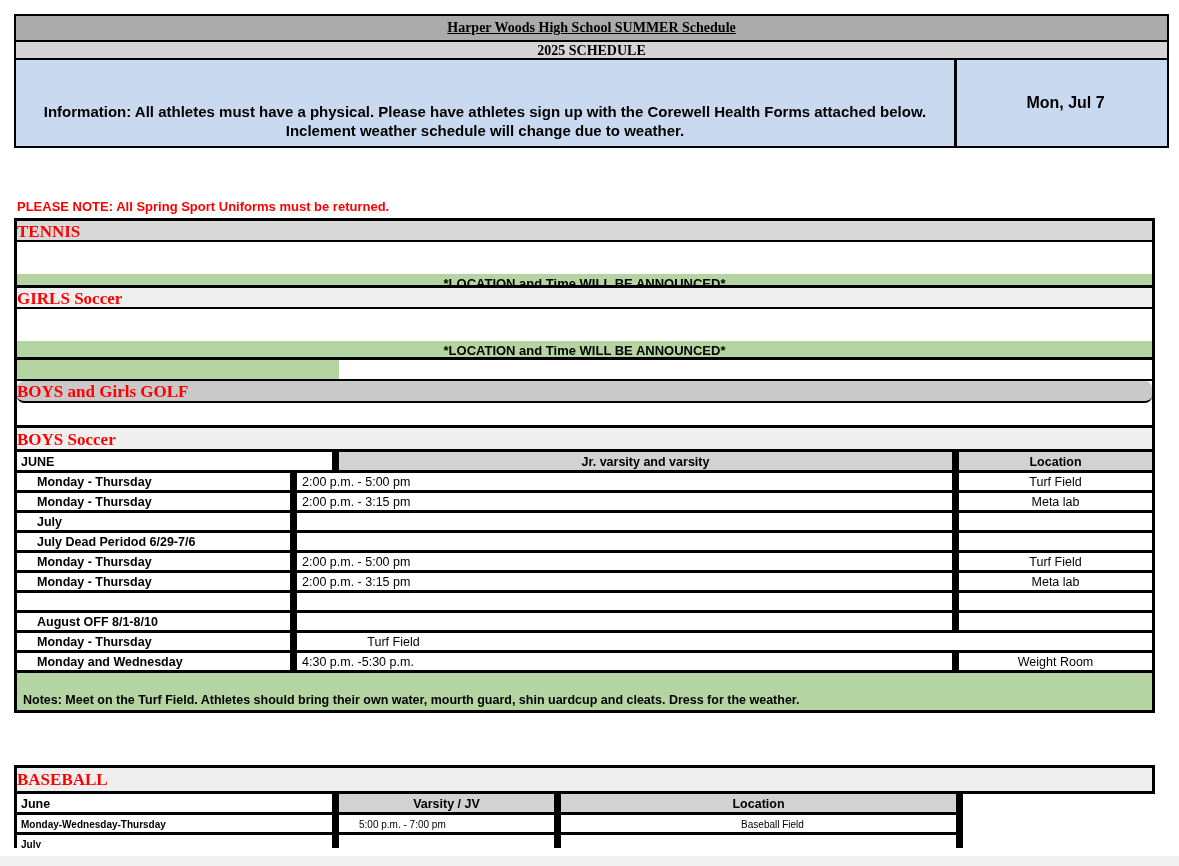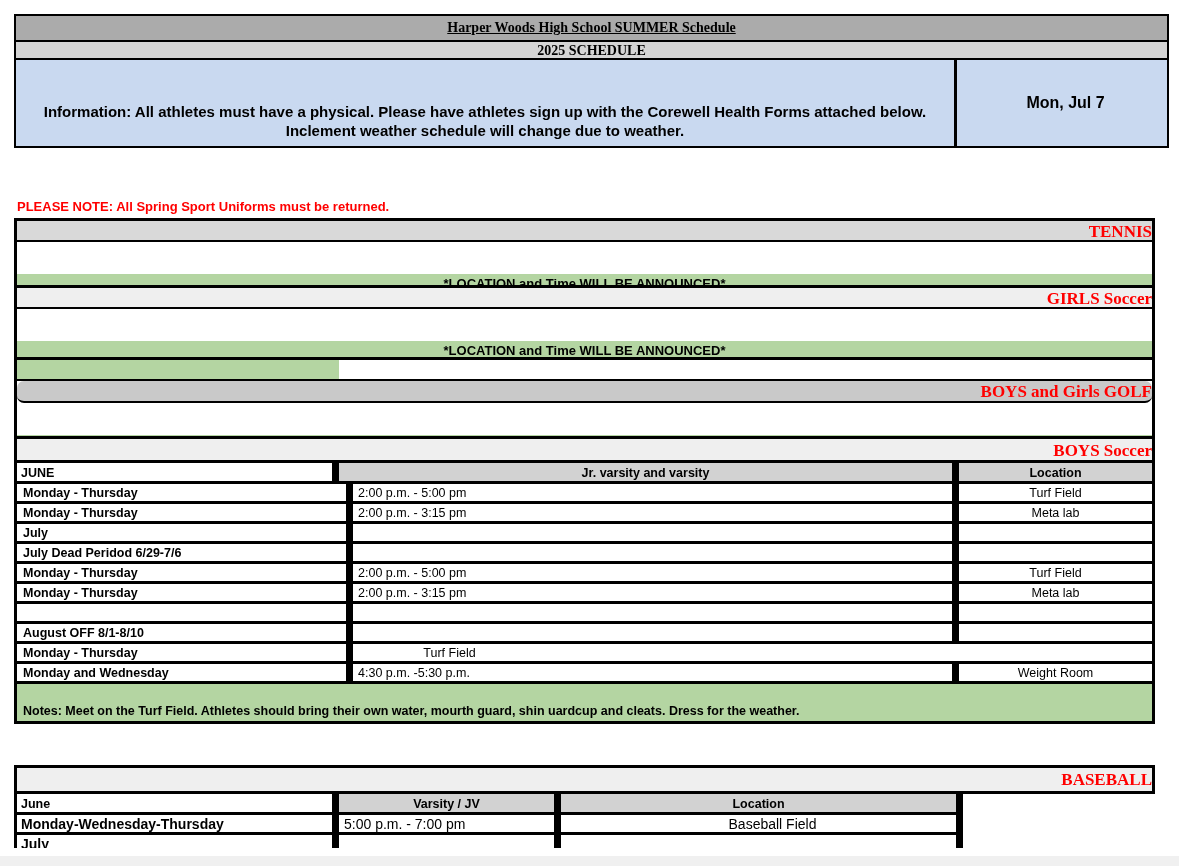--- a/index.html
+++ b/index.html
@@ -37,63 +37,63 @@
     width:941px;border-right:3px solid #000;
     display:flex;align-items:flex-end;justify-content:center;text-align:center;
     font-weight:bold;font-size:15px;line-height:19px;padding:4px 12px 6px;
   }
   .date-cell{flex:1;display:flex;align-items:center;justify-content:center;font-weight:bold;font-size:16px;margin-left:7px;}
   
   .notice{position:absolute;left:17px;top:177px;color:var(--red);font-weight:bold;font-size:13px;margin-top:22px;}
   
   .block{position:absolute;left:14px;width:1141px;border:3px solid #000;background:#fff;}
   .section-title{
-    text-align:right;font-family:"Liberation Serif", serif;font-weight:bold;font-size:17px;color:var(--red);
+    text-align:left;font-family:"Liberation Serif", serif;font-weight:bold;font-size:17px;color:var(--red);
   }
   .announce{
     background:var(--green);height:19px;line-height:19px;text-align:center;
     font-weight:bold;font-size:13px;margin-top:32px;
   }
   
   .tennis-block{top:218px;}
   .tennis-title{background:var(--tennis-gray);height:21px;line-height:21px;border-bottom:2px solid #000;}
   
   .girls-golf-block{top:285px;}
   .girls-title{background:var(--light-gray);height:21px;line-height:21px;border-bottom:2px solid #000;}
   .girls-announce{border-bottom:3px solid #000;}
   .partial-row{height:21px;border-bottom:2px solid #000;display:flex;}
   .partial-green{width:322px;height:100%;background:var(--green);}
   .golf-title{background:var(--golf-gray);height:22px;line-height:22px;border-bottom:2px solid #000;border-radius:7px;}
   
-  .boys-block{top:436px;}
+  .boys-block{top:425px;}
   .boys-title{background:var(--light-gray);height:24px;line-height:24px;border-bottom:3px solid #000;}
   .thead{display:flex;height:21px;border-bottom:3px solid #000;font-weight:bold;font-size:12.5px;line-height:21px;}
   .th1{width:322px;border-right:7px solid #000;background:#fff;padding-left:4px;}
   .th2{flex:1;border-right:7px solid #000;background:var(--colhdr-gray);text-align:center;}
   .th3{width:193px;background:var(--colhdr-gray);text-align:center;}
   .trow{display:flex;height:20px;border-bottom:3px solid #000;font-size:12.5px;line-height:19px;}
-  .td1{width:336px;border-right:7px solid #000;font-weight:bold;padding-left:6px;overflow:hidden;white-space:nowrap;}
+  .td1{width:280px;border-right:7px solid #000;font-weight:bold;padding-left:20px;overflow:hidden;white-space:nowrap;}
   .td2{flex:1;border-right:7px solid #000;padding-left:5px;overflow:hidden;white-space:nowrap;}
   .td3{width:193px;text-align:center;overflow:hidden;white-space:nowrap;}
   .notes-row{
     height:37px;background:var(--green);display:flex;align-items:flex-end;
     padding:20px 6px 3px;font-weight:bold;font-size:12.5px;
   }
   
   .baseball-block{position:absolute;left:14px;top:765px;width:1141px;}
   .bb-header{border:3px solid #000;background:var(--light-gray);height:29px;line-height:23px;}
   .bb-table{width:949px;border-left:3px solid #000;}
   .bb-thead{display:flex;height:21px;border-bottom:3px solid #000;font-weight:bold;font-size:12.5px;line-height:21px;}
   .bth1{width:322px;border-right:7px solid #000;background:#fff;padding-left:4px;}
   .bth2{width:222px;border-right:7px solid #000;background:var(--colhdr-gray);text-align:center;}
   .bth3{flex:1;border-right:7px solid #000;background:var(--colhdr-gray);text-align:center;}
-  .bb-row{display:flex;height:20px;border-bottom:3px solid #000;font-size:14px;line-height:19px;}
+  .bb-row{display:flex;height:20px;border-bottom:3px solid #000;font-size:10px;line-height:19px;}
   .bb-row.cut{height:13px;border-bottom:none;}
   .btd1{width:322px;border-right:7px solid #000;font-weight:bold;padding-left:4px;overflow:hidden;}
-  .btd2{width:222px;border-right:7px solid #000;padding-left:5px;overflow:hidden;}
+  .btd2{width:222px;border-right:7px solid #000;padding-left:20px;overflow:hidden;}
   .btd3{flex:1;border-right:7px solid #000;text-align:center;overflow:hidden;padding-left:28px;}
   
   .scroll-strip{position:absolute;left:0;bottom:0;width:1179px;height:10px;background:var(--strip-gray);}
 </style>
 </head>
 <body>
 
 <div class="top-block">
   <div class="title-row">Harper Woods High School SUMMER Schedule</div>
   <div class="subtitle-row">2025 SCHEDULE</div>

